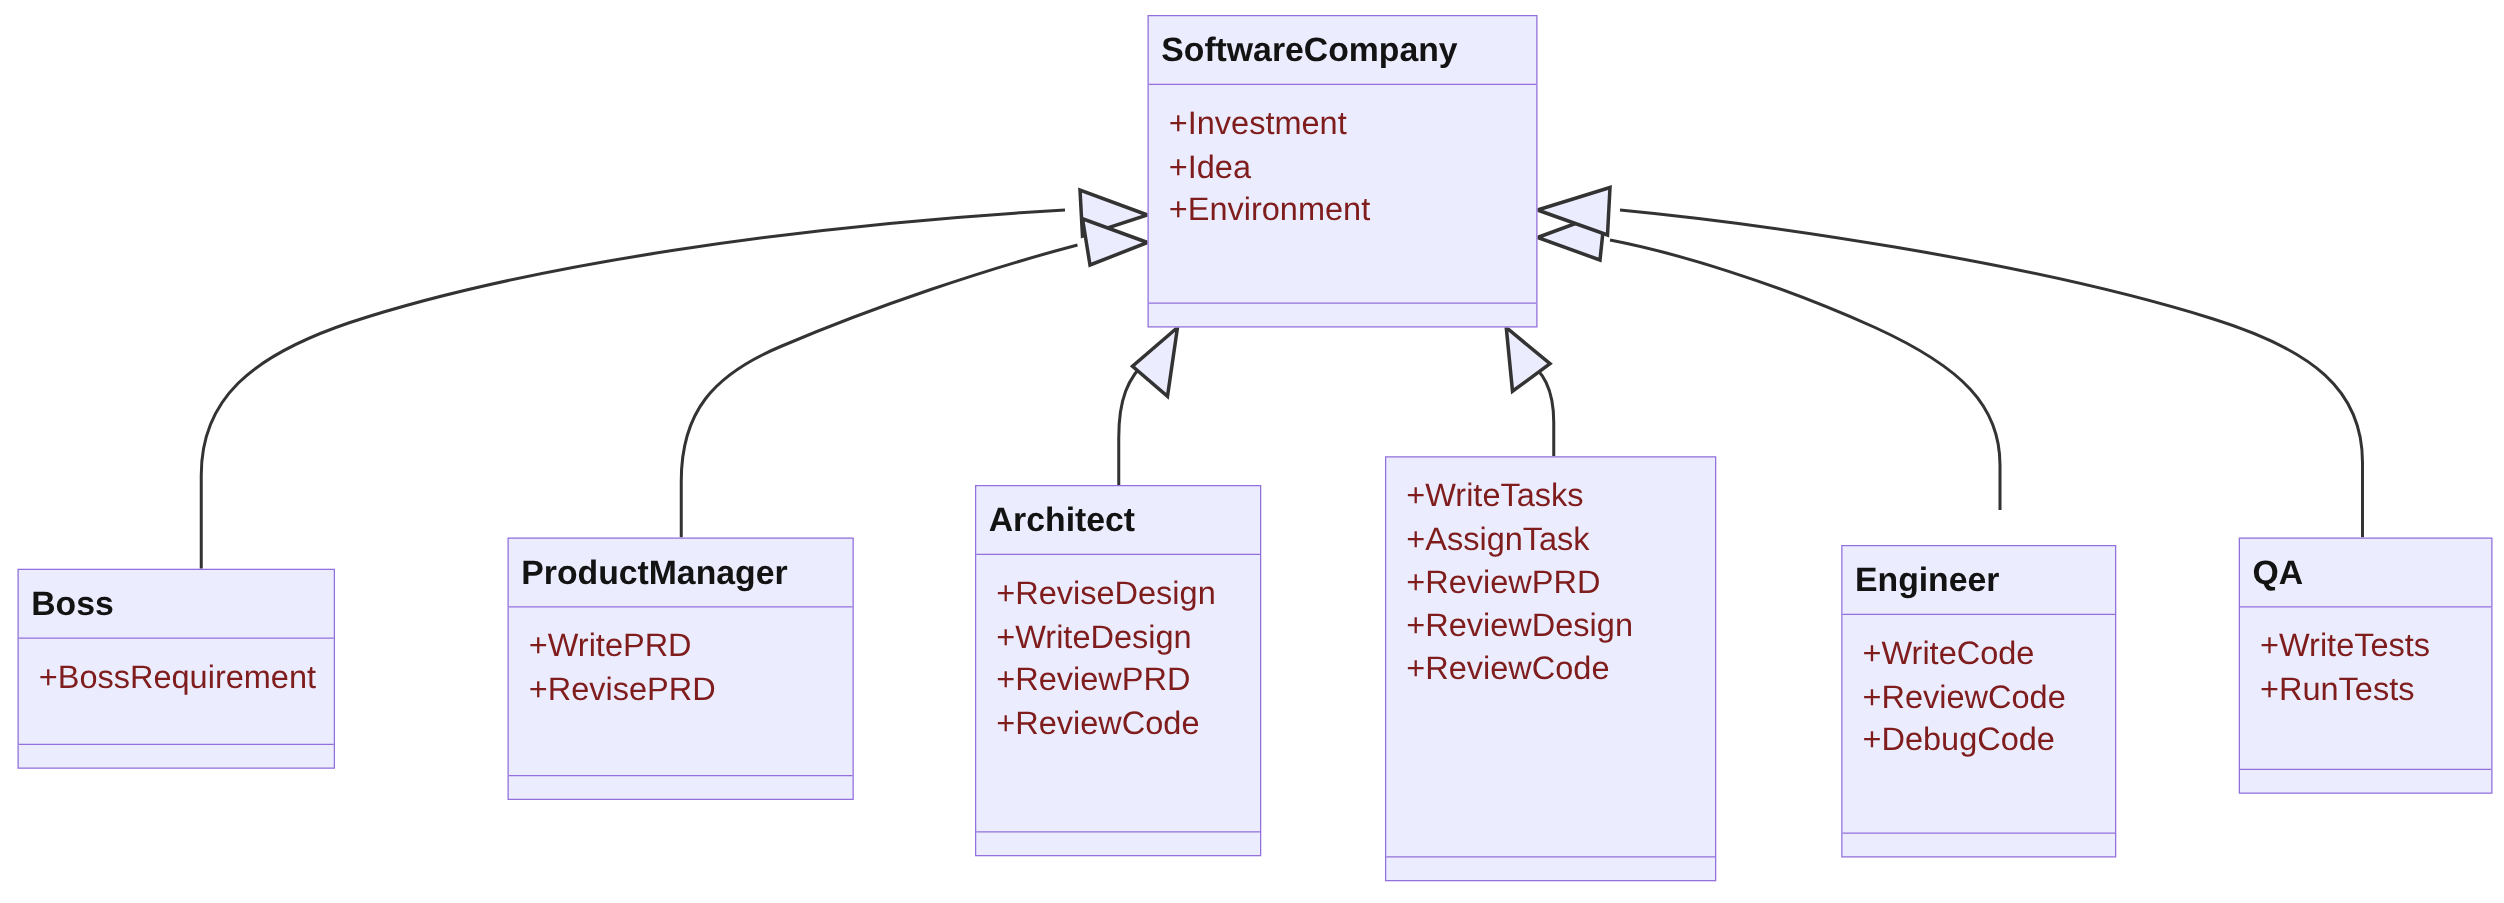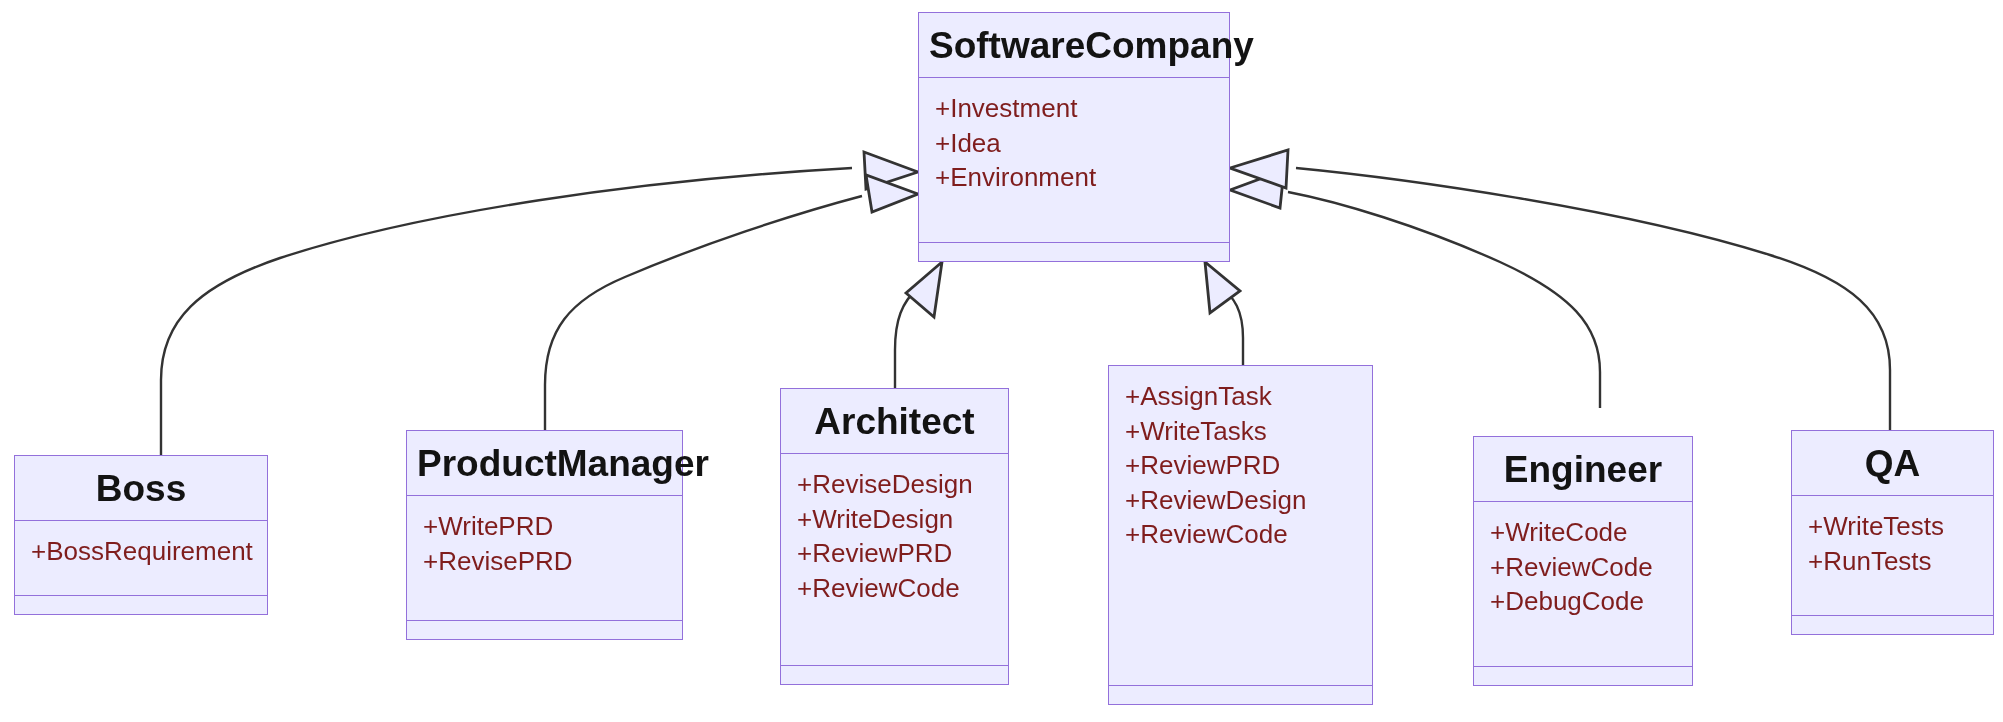--- a/index.html
+++ b/index.html
@@ -25,23 +25,23 @@
   }
   .uml-class {
     position: absolute;
     box-sizing: border-box;
     background: #ECECFF;
     border: 1.6px solid #9370DB;
     display: flex;
     flex-direction: column;
   }
   .class-title {
-    text-align: center;
+    text-align: left;
     font-weight: bold;
-    font-size: 37px;
+    font-size: 27px;
     color: #131313;
     line-height: 1;
     padding: 14px 10px 13px 10px;
     border-bottom: 1.6px solid #9370DB;
     white-space: nowrap;
   }
   .class-members {
     padding: 13px 14px 13px 16px;
     border-bottom: 1.6px solid #9370DB;
     flex: 1 1 auto;
@@ -116,22 +116,22 @@
       <div class="member-line">+ReviseDesign</div>
       <div class="member-line">+WriteDesign</div>
       <div class="member-line">+ReviewPRD</div>
       <div class="member-line">+ReviewCode</div>
     </div>
     <div class="class-methods"></div>
   </div>
 
   <div class="uml-class" style="left:1108px; top:365px; width:265px; height:340px;">
     <div class="class-members">
+      <div class="member-line">+WriteTasks</div>
       <div class="member-line">+AssignTask</div>
-      <div class="member-line">+WriteTasks</div>
       <div class="member-line">+ReviewPRD</div>
       <div class="member-line">+ReviewDesign</div>
       <div class="member-line">+ReviewCode</div>
     </div>
     <div class="class-methods"></div>
   </div>
 
   <div class="uml-class" style="left:1473px; top:408px; width:220px; height:250px;margin-top:28px;">
     <div class="class-title">Engineer</div>
     <div class="class-members">

